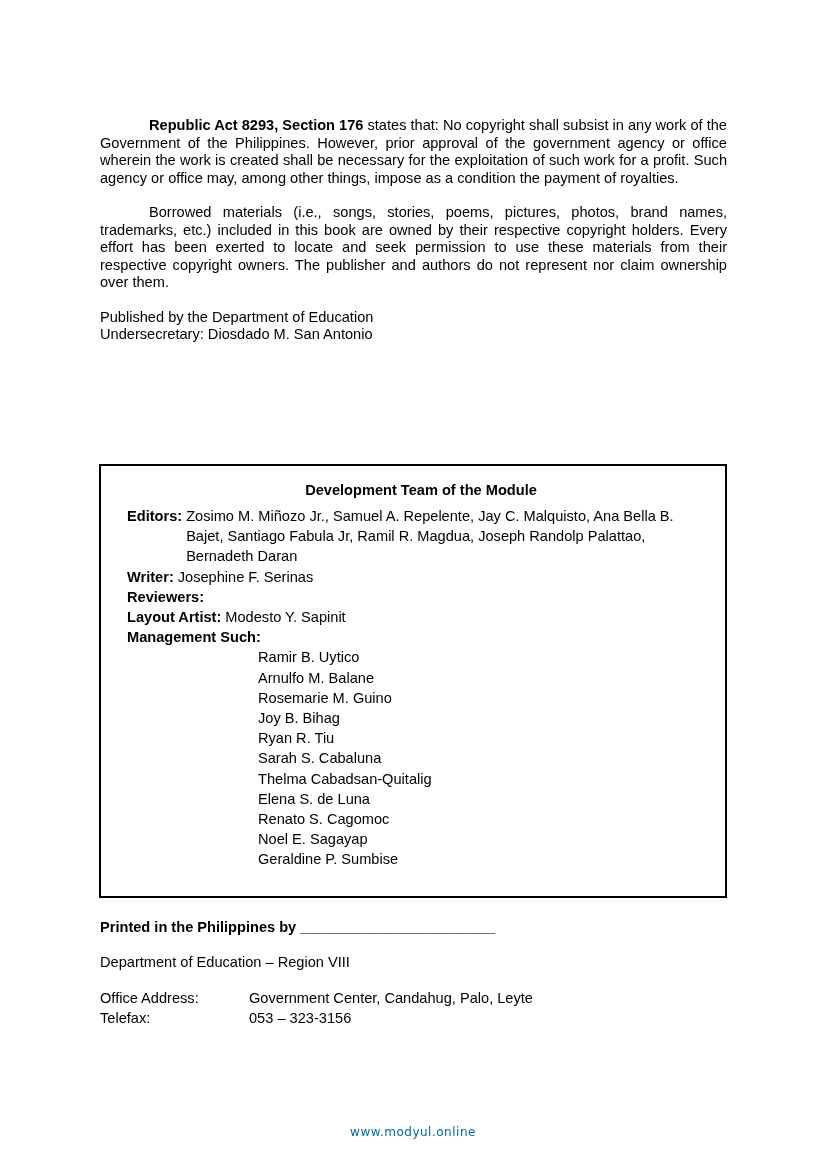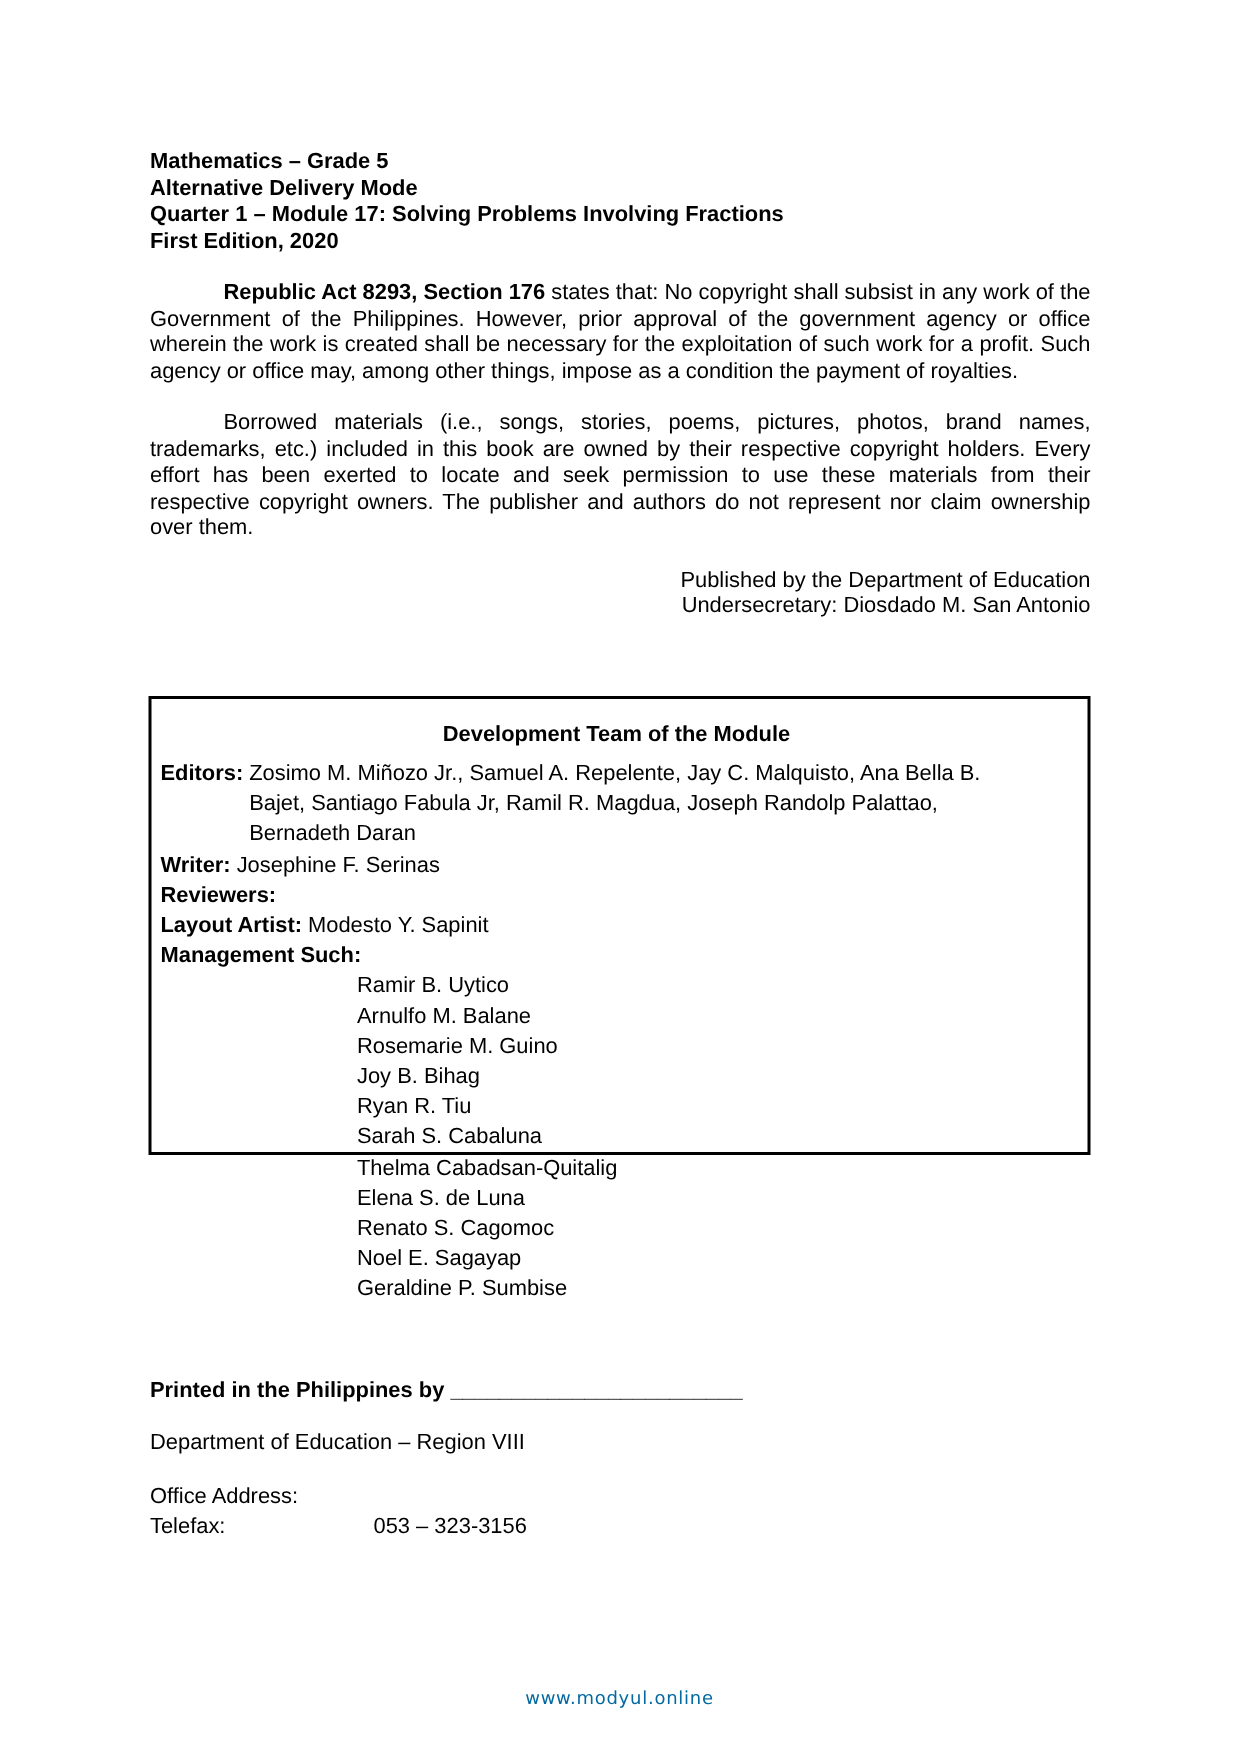--- a/index.html
+++ b/index.html
@@ -30,29 +30,29 @@
       margin-top: 17px;
       line-height: 17.5px;
       text-align: justify;
       text-indent: 49px;
     }
     .para b { font-weight: bold; }
     .publisher {
       margin-top: 17px;
       line-height: 17.5px;
     }
-    .publisher div { white-space: nowrap; text-align: right; }
+    .publisher div { white-space: nowrap; }
     .team-box {
       position: absolute;
       left: 99px;
       top: 464px;
       width: 628px;
-      height: 306px;
+      height: 434px;
       border: 2px solid #000;
-      padding: 14px 10px 0 6px;
+      padding: 14px 10px 0 26px;
     }
     .team-title {
       text-align: center;
       font-weight: bold;
       line-height: 20px;
       margin-bottom: 6px;
     }
     .team-row {
       line-height: 20.2px;
       display: flex;
@@ -96,26 +96,20 @@
       font-family: "DejaVu Sans", sans-serif;
       font-size: 12px;
       color: #0369a1;
       letter-spacing: 0.5px;
     }
   </style>
 </head>
 <body>
 
 <div class="page">
-  <div class="title-block">
-    <div>Mathematics – Grade 5</div>
-    <div>Alternative Delivery Mode</div>
-    <div>Quarter 1 – Module 17: Solving Problems Involving Fractions</div>
-    <div>First Edition, 2020</div>
-  </div>
 
   <p class="para"><b>Republic Act 8293, Section 176</b><span> states that: No copyright shall subsist in any work of the Government of the Philippines. However, prior approval of the government agency or office wherein the work is created shall be necessary for the exploitation of such work for a profit. Such agency or office may, among other things, impose as a condition the payment of royalties.</span></p>
 
   <p class="para">Borrowed materials (i.e., songs, stories, poems, pictures, photos, brand names, trademarks, etc.) included in this book are owned by their respective copyright holders. Every effort has been exerted to locate and seek permission to use these materials from their respective copyright owners. The publisher and authors do not represent nor claim ownership over them.</p>
 
   <div class="publisher">
     <div>Published by the Department of Education</div>
     <div>Undersecretary: Diosdado M. San Antonio</div>
   </div>
 </div>
@@ -160,20 +154,21 @@
     <div>Geraldine P. Sumbise</div>
   </div>
 </div>
 
 <div class="printed">Printed in the Philippines by ________________________</div>
 <div class="region">Department of Education – Region VIII</div>
 
 <div class="contact">
   <div class="contact-row">
     <span class="clbl">Office Address:</span>
+    <span class="cval">Government Center, Candahug, Palo, Leyte</span>
   </div>
   <div class="contact-row">
     <span class="clbl">Telefax:</span>
     <span class="cval">053 – 323-3156</span>
   </div>
 </div>
 
 <div class="watermark">www.modyul.online</div>
 
 </body></html>

